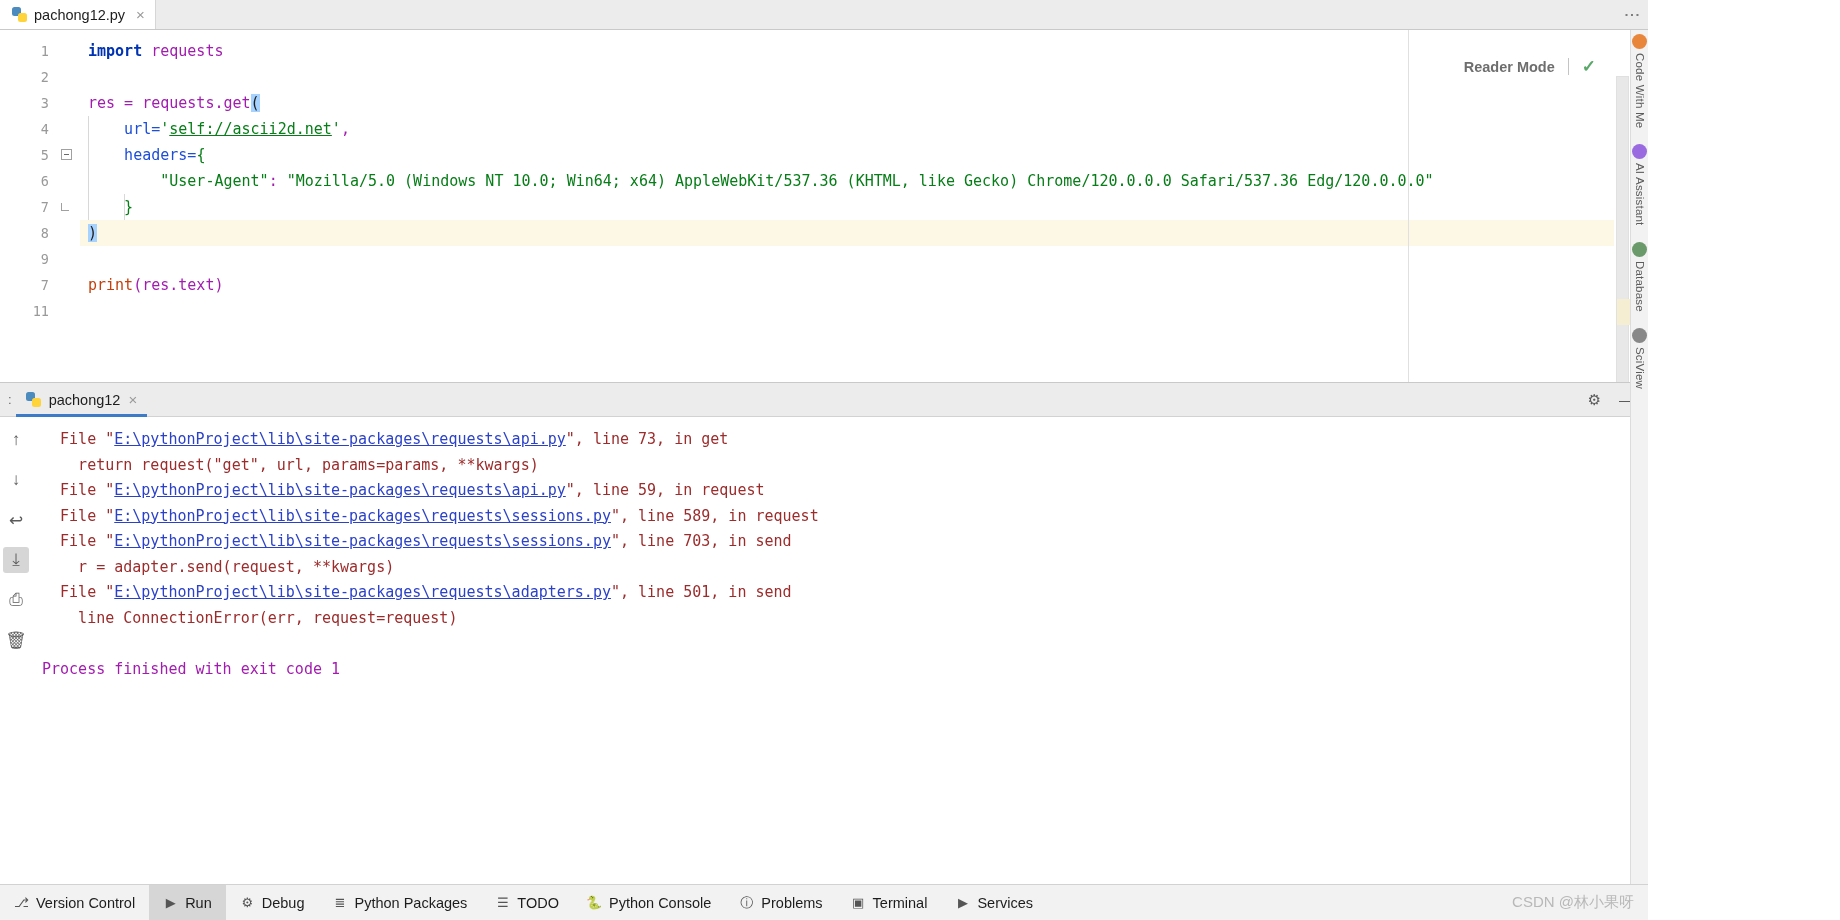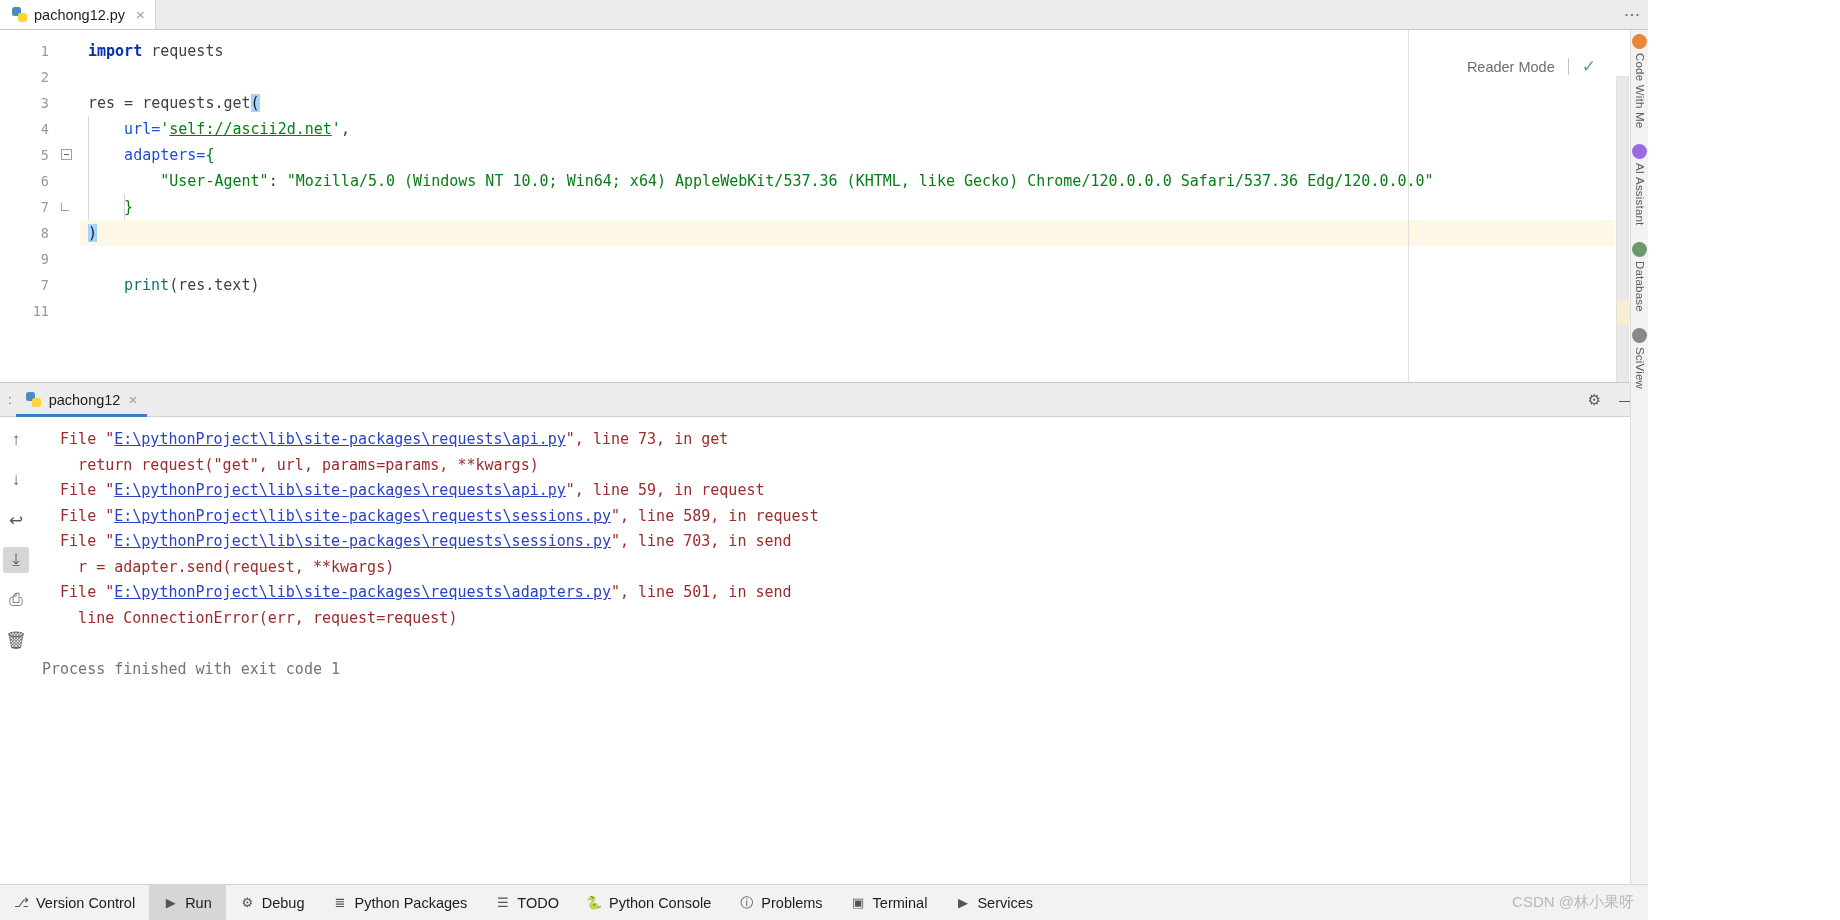--- a/index.html
+++ b/index.html
@@ -58,37 +58,37 @@
 
   .code {
     flex: 1; padding-top: 8px; position: relative; overflow: hidden;
     font-family: "DejaVu Sans Mono", monospace; font-size: 15px;
   }
   .code .line {
     height: 26px; line-height: 26px; white-space: pre; padding-left: 8px; position: relative;
   }
   .code .line.current { background: #fdf7e6; }
   .k { color: #0033b3; font-weight: bold; }
-  .fn { color: #0f766e; margin-left: 36px; }
+  .fn { color: #c2410c; }
   .str { color: #067d17; }
   .url { color: #067d17; text-decoration: underline; }
   .param { color: #1d4ed8; }
-  .plain { color: #404040; }
+  .plain { color: #a21caf; }
   .brace { color: #067d17; }
   .sel-paren { background: #a6d2ff; color: #1d1d1d; }
 
   .indent-guide {
     position: absolute; width: 1px; background: #d8d8d8;
   }
   .editor-right-split {
     position: absolute; left: 1408px; top: 0; bottom: 0; width: 1px; background: #e0e0e0;
   }
   .reader-mode {
     position: absolute; right: 52px; top: 28px; display: flex; align-items: center; gap: 13px;
-    font-size: 14.5px; color: #6e6e6e;
+    font-size: 14.5px; color: #6e6e6e; font-weight: bold;
   }
   .rm-div { width: 1px; height: 17px; background: #c4c4c4; }
   .checkmark { color: #59a869; font-size: 17px; line-height: 1; }
 
   
   .editor-rail {
     position: absolute; right: 18px; top: 0; bottom: 0; width: 16px; background: #ffffff;
   }
   .editor-rail .thumb {
     position: absolute; left: 2px; top: 46px; width: 13px; height: 318px; background: #e8e8e8;
@@ -139,21 +139,21 @@
     color: #5a5a5a; border-radius: 3px;
   }
   .sb-btn.selected { background: #d6d6d6; }
   .run-out {
     flex: 1; padding: 10px 0 0 10px; font-family: "DejaVu Sans Mono", monospace;
     font-size: 15px; line-height: 25.5px; color: #9c2b2b; overflow: hidden; position: relative;
   }
   .run-out .ol { white-space: pre; }
   .lnk { color: #2b42c8; text-decoration: underline; }
   .err { color: #9c2b2b; }
-  .fin { color: #737373; }
+  .fin { color: #a21caf; }
   .run-out-rail {
     position: absolute; right: 0; top: 0; bottom: 0; width: 16px; background: #ffffff;
   }
 
   
   .statusbar {
     height: 36px; flex: none; background: #f2f2f2; border-top: 1px solid #d2d2d2;
     display: flex; align-items: stretch; position: relative;
   }
   .sbitem {
@@ -214,21 +214,21 @@
           <span class="fold-box end"></span>
         </div>
     </div>
     <div class="code" id="codearea">
       <div class="indent-guide" style="left:8px; top:86px; height:104px;"></div>
       <div class="indent-guide" style="left:44px; top:164px; height:26px;"></div>
     <div class="line"><span class="k">import </span><span class="plain">requests</span></div>
         <div class="line"></div>
         <div class="line"><span class="plain">res = requests.get</span><span class="sel-paren">(</span></div>
         <div class="line"><span class="param">    url=</span><span class="str">'</span><span class="url">self://ascii2d.net</span><span class="str">'</span><span class="plain">,</span></div>
-        <div class="line"><span class="param">    adapters=</span><span class="brace">{</span></div>
+        <div class="line"><span class="param">    headers=</span><span class="brace">{</span></div>
         <div class="line"><span class="str">        "User-Agent"</span><span class="plain">: </span><span class="str">"Mozilla/5.0 (Windows NT 10.0; Win64; x64) AppleWebKit/537.36 (KHTML, like Gecko) Chrome/120.0.0.0 Safari/537.36 Edg/120.0.0.0"</span></div>
         <div class="line"><span class="brace">    }</span></div>
         <div class="line current"><span class="sel-paren">)</span></div>
         <div class="line"></div>
         <div class="line"><span class="fn">print</span><span class="plain">(res.text)</span></div>
         <div class="line"></div>
       </div>
 
     <div class="editor-right-split"></div>
 

